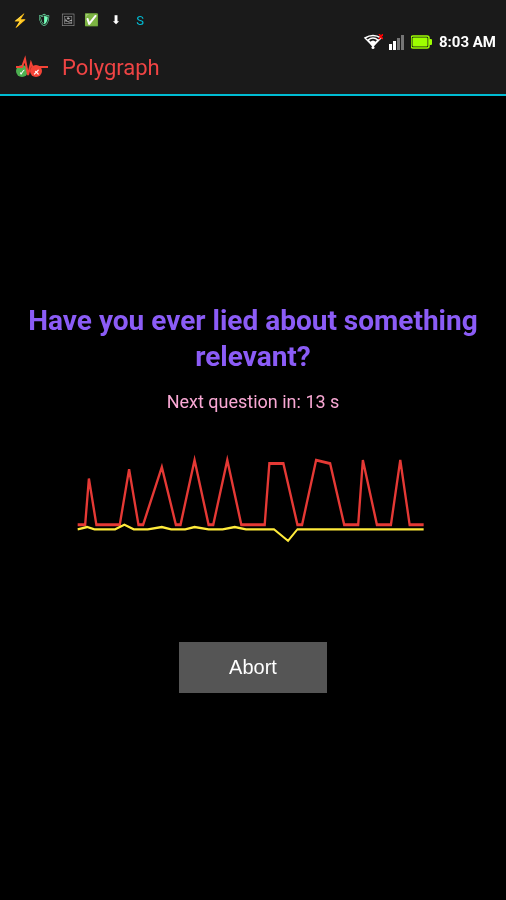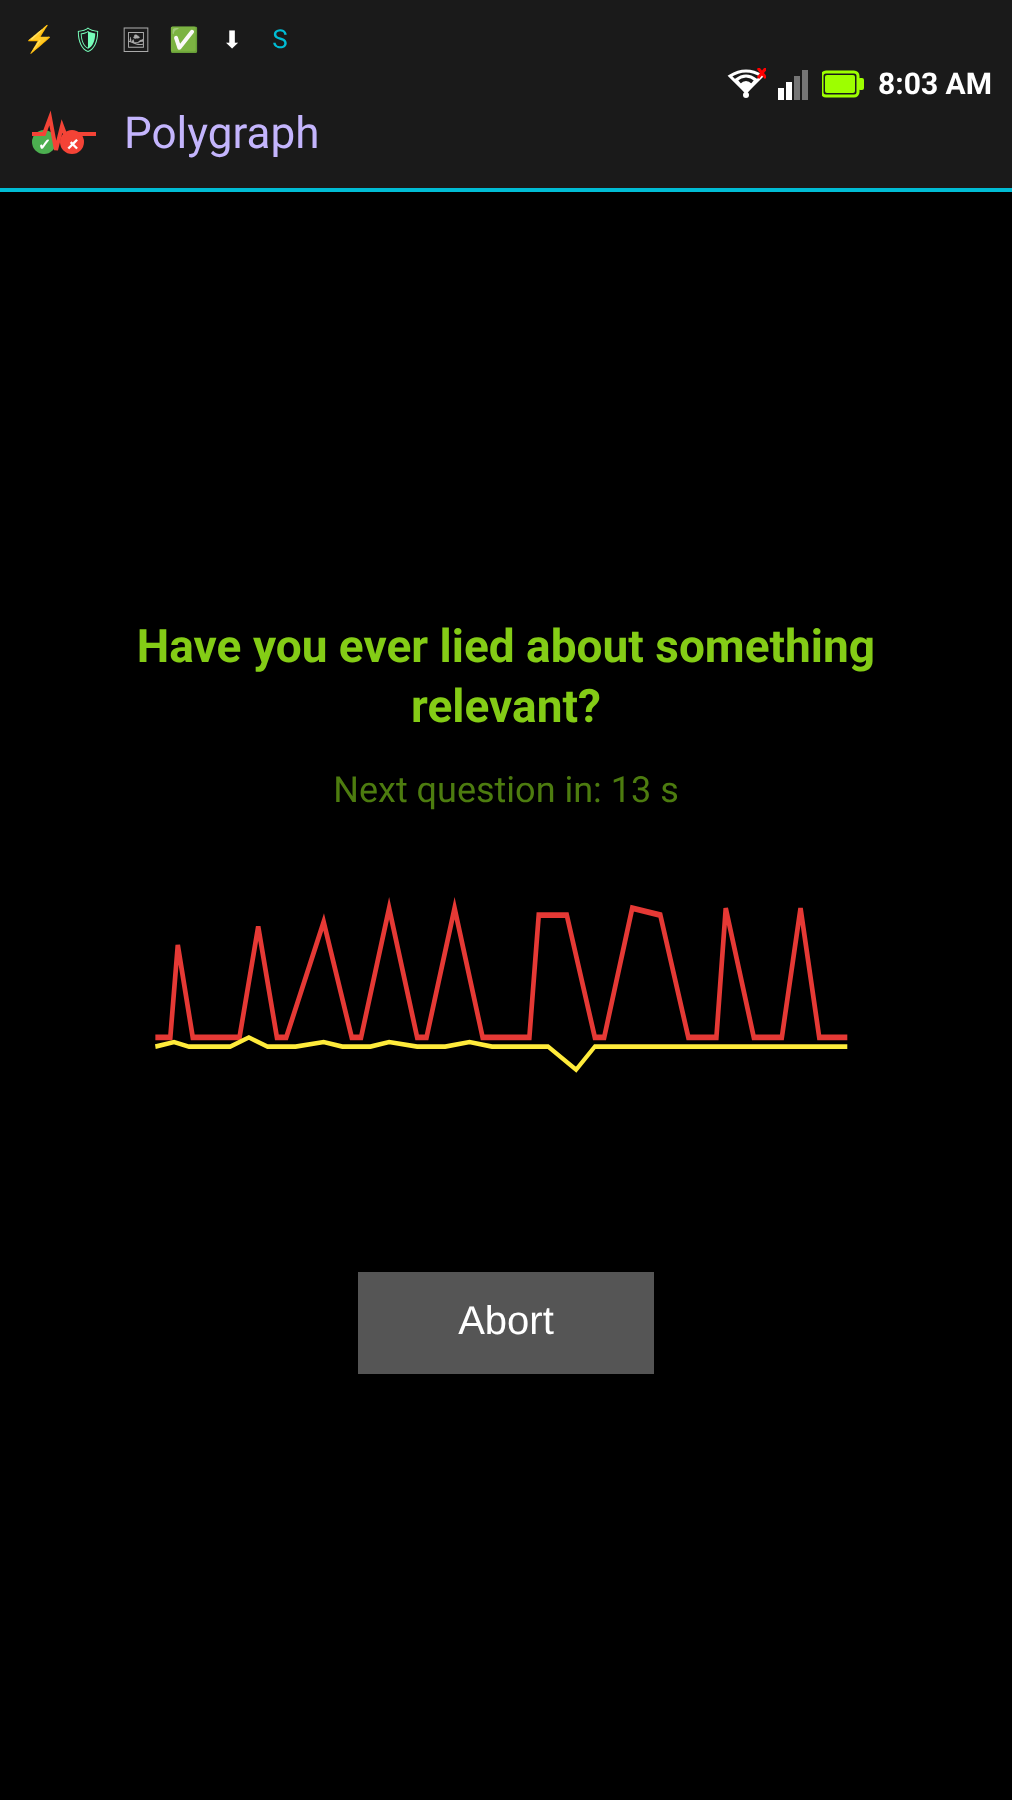--- a/index.html
+++ b/index.html
@@ -67,48 +67,48 @@
       width: 36px;
       height: 36px;
       margin-right: 12px;
       position: relative;
       display: flex;
       align-items: center;
       justify-content: center;
     }
 
     #app-title {
-      color: #c4b5fd;
+      color: #ef4444;
       font-size: 22px;
       font-weight: normal;
     }
 
     
     #main-content {
       width: 100%;
       height: calc(900px - 96px);
       background: #000;
       display: flex;
       flex-direction: column;
       align-items: center;
       justify-content: center;
       padding: 20px;
     }
 
     #question-text {
-      color: #84cc16;
-      font-size: 23px;
+      color: #8b5cf6;
+      font-size: 28px;
       font-weight: bold;
       text-align: center;
       line-height: 1.3;
       margin-bottom: 16px;
     }
 
     #countdown-text {
-      color: #4d7c0f;
+      color: #f9a8d4;
       font-size: 18px;
       text-align: right;
       margin-bottom: 40px;
     }
 
     #chart-container {
       width: 360px;
       height: 150px;
       margin-bottom: 40px;
       position: relative;

